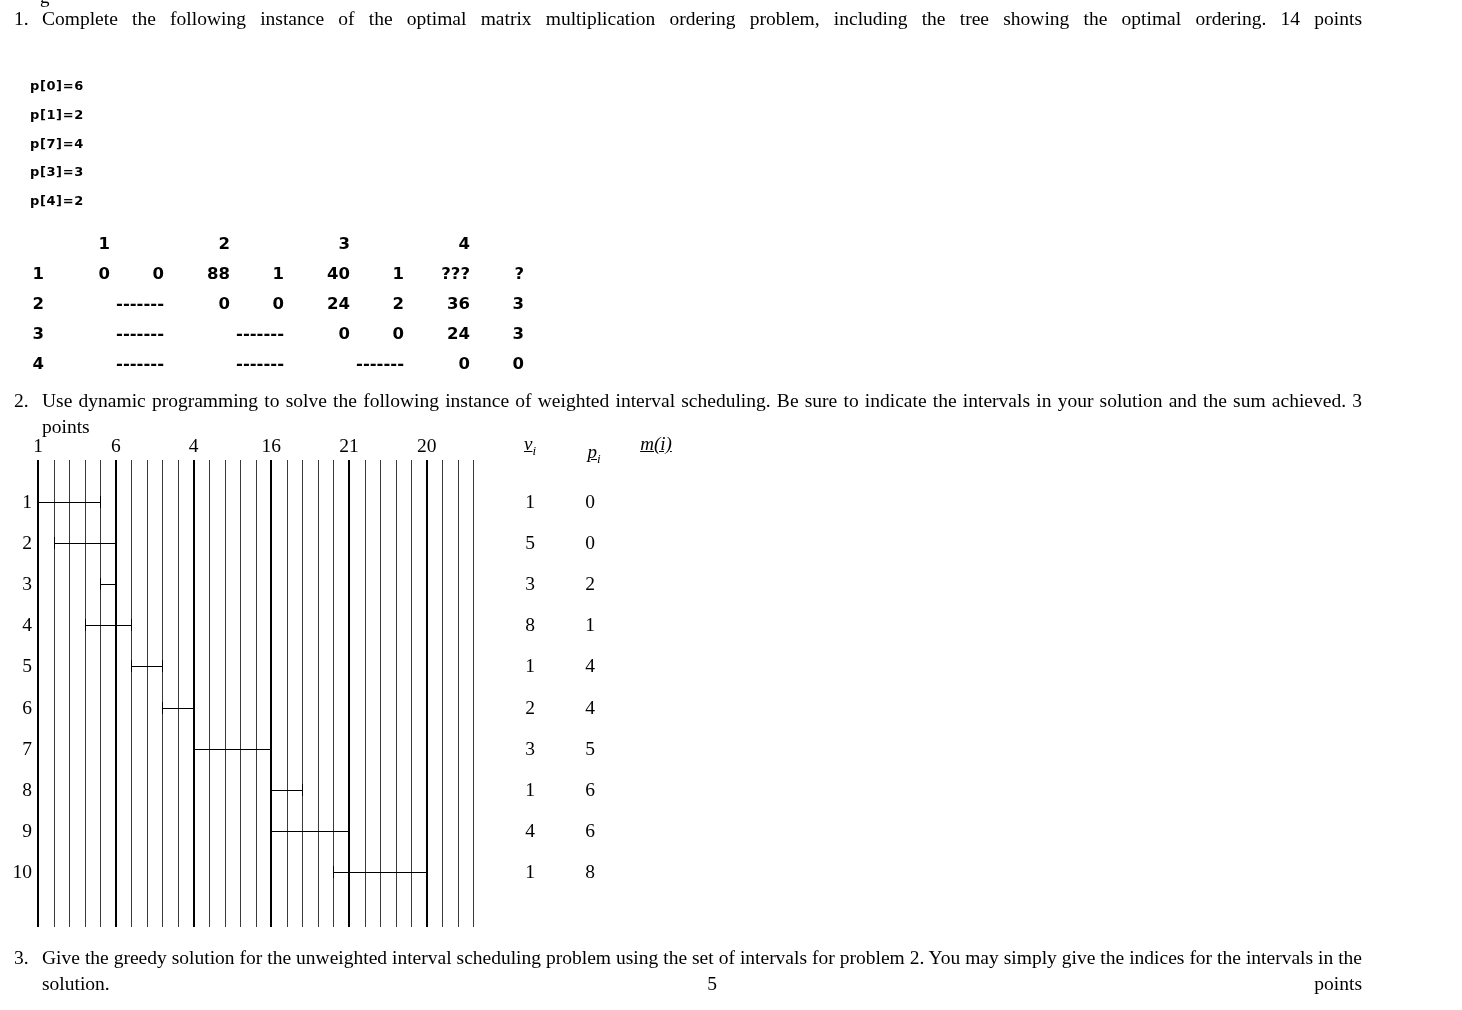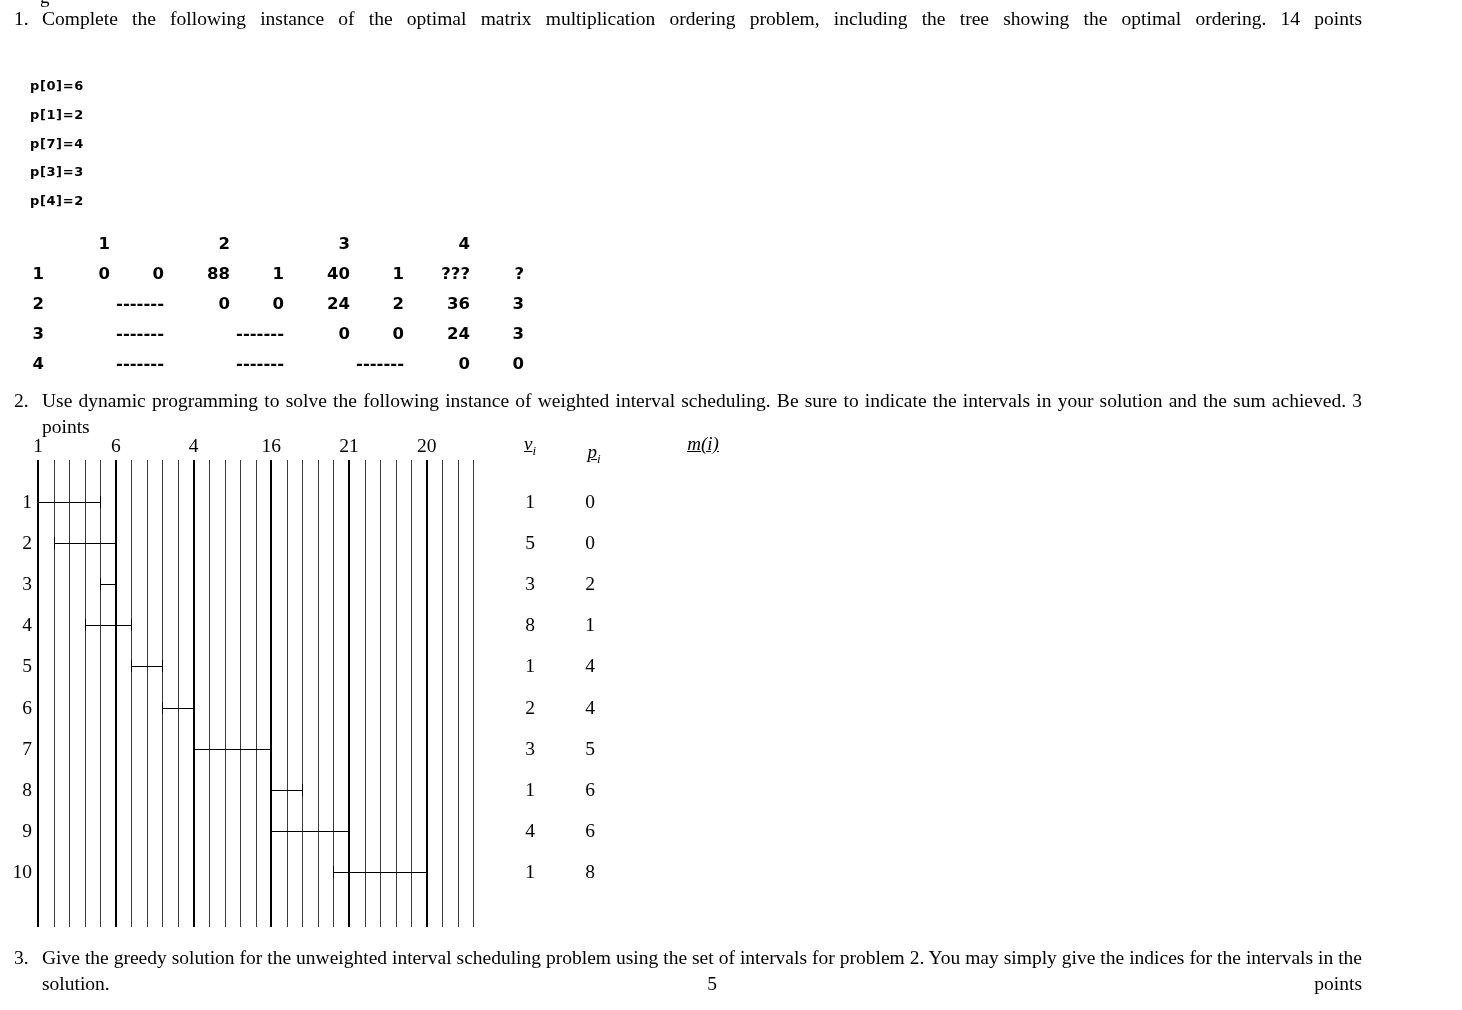--- a/index.html
+++ b/index.html
@@ -233,21 +233,21 @@
     <div class="iv-grid-line" style="left: 457.85px; top: 13px; height: 467px;"></div>
     <div class="iv-grid-line" style="left: 473.4px; top: 13px; height: 467px;"></div>
     <div class="iv-axis-label" style="left: 38px; top: -12px;">1</div>
     <div class="iv-axis-label" style="left: 115.75px; top: -12px;">6</div>
     <div class="iv-axis-label" style="left: 193.5px; top: -12px;">4</div>
     <div class="iv-axis-label" style="left: 271.25px; top: -12px;">16</div>
     <div class="iv-axis-label" style="left: 349px; top: -12px;">21</div>
     <div class="iv-axis-label" style="left: 426.75px; top: -12px;">20</div>
     <div class="iv-col-head" style="left: 530px; top: -14px;"><i>v</i><sub>i</sub></div>
     <div class="iv-col-head" style="left: 594px; top: -14px; margin-top: 8px;"><i>p</i><sub>i</sub></div>
-    <div class="iv-col-head" style="left: 703px; top: -14px;"><i>m(i)</i></div>
+    <div class="iv-col-head" style="left: 656px; top: -14px;"><i>m(i)</i></div>
     <div class="iv-row-label" style="left: 0px; width: 32px; top: 55px;">1</div>
     <div class="iv-bar" style="left: 38px; top: 55px; width: 62.2px;"></div>
     <div class="iv-cap" style="left: 38px; top: 49px; height: 12px;"></div>
     <div class="iv-cap" style="left: 100.2px; top: 49px; height: 12px;"></div>
     <div class="iv-val" style="left: 530px; top: 55px;">1</div>
     <div class="iv-val" style="left: 590px; top: 55px;">0</div>
     <div class="iv-row-label" style="left: 0px; width: 32px; top: 96.1px;">2</div>
     <div class="iv-bar" style="left: 53.55px; top: 96.1px; width: 62.2px;"></div>
     <div class="iv-cap" style="left: 53.55px; top: 90.1px; height: 12px;"></div>
     <div class="iv-cap" style="left: 115.75px; top: 90.1px; height: 12px;"></div>

